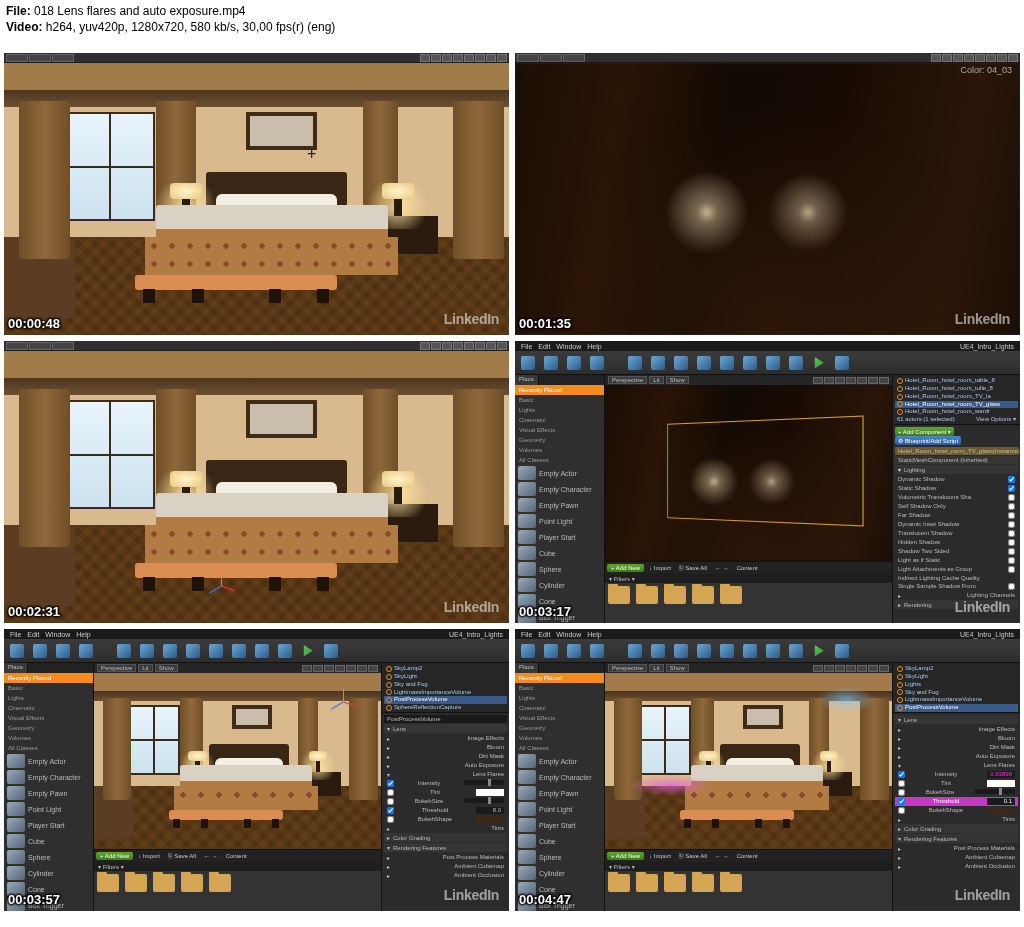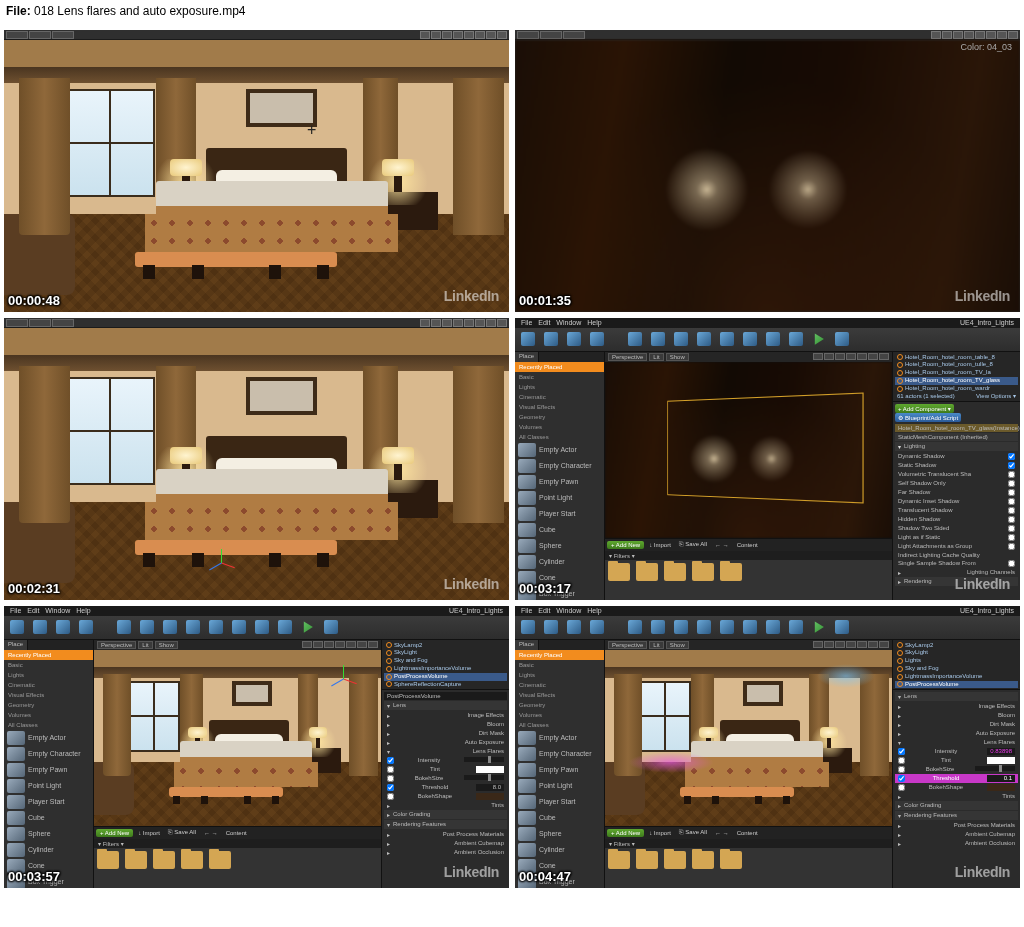--- a/index.html
+++ b/index.html
@@ -5,21 +5,21 @@
   * { box-sizing: border-box; margin: 0; padding: 0; }
   body {
     width: 1024px;
     height: 927px;
     background: #fff;
     font-family: Arial, sans-serif;
     font-size: 12px;
     color: #000;
   }
   .header {
-    padding: 4px 6px 10px 6px;
+    padding: 4px 6px 18px 6px;
     line-height: 1.3;
     font-size: 12px;
   }
   .header b { font-weight: bold; }
   .grid {
     display: grid;
     grid-template-columns: 1fr 1fr;
     grid-template-rows: repeat(3, 1fr);
     gap: 6px;
     padding: 0 4px 4px 4px;
@@ -173,20 +173,21 @@
   .axis-gizmo .ax.r{background:#e33;transform:rotate(110deg);}
   .axis-gizmo .ax.g{background:#3d3;transform:rotate(0deg);}
   .axis-gizmo .ax.b{background:#37e;transform:rotate(-120deg);}
   .tv-wire{position:absolute;border:1px solid #d4a028;background:transparent;}
 </style>
 </head>
 <body>
 
 <div class="header">
   <div><b>File:</b> <span>018 Lens flares and auto exposure.mp4</span></div>
+  <div><b>Video:</b> <span>h264, yuv420p, 1280x720, 580 kb/s, 30,00 fps(r) (eng)</span></div>
 </div>
 
 <div class="grid">
 
   <div class="cell">
     <div class="vptoolbar">
       <div class="vptoolbar-left">
           <span></span>
           <span></span>
           <span></span>

